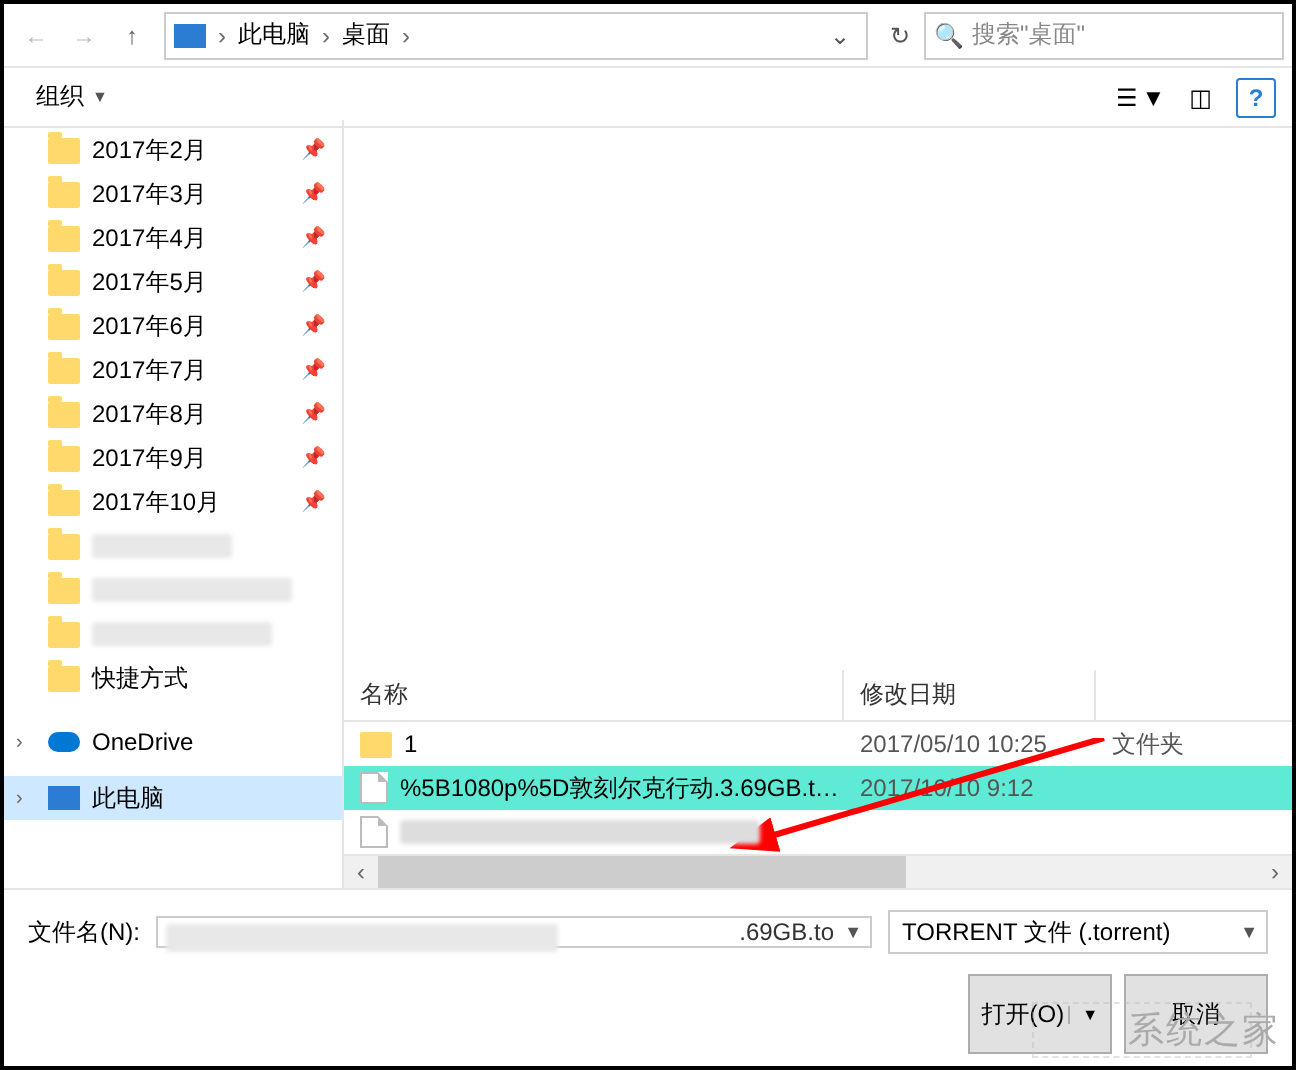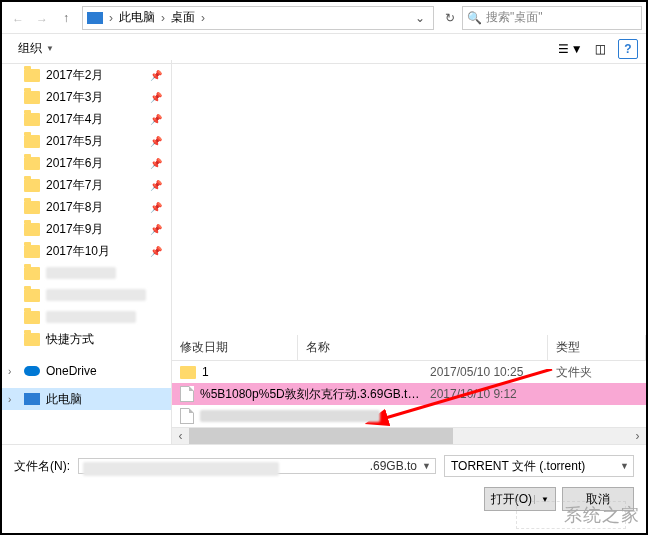--- a/index.html
+++ b/index.html
@@ -41,21 +41,21 @@
 .sb-item { position: relative; }
 
 .content { flex: 1; display: flex; flex-direction: column; overflow: hidden; }
 .cols { display: flex; height: 26px; border-bottom: 1px solid #e5e5e5; align-items: center; }
 .col-h { padding: 0 8px; border-right: 1px solid #e5e5e5; height: 100%; display: flex; align-items: center; color: #333; }
 .col-name { flex: 0 0 250px; }
 .col-date { flex: 0 0 126px; }
 .col-type { flex: 1; }
 .rows { flex: 1; overflow: auto; position: relative; }
 .row { display: flex; height: 22px; align-items: center; }
-.row.sel { background: #f9a8d4; }
+.row.sel { background: #5eead4; }
 .cell-name { flex: 0 0 250px; display: flex; align-items: center; gap: 6px; padding-left: 8px; overflow: hidden; white-space: nowrap; }
 .cell-date { flex: 0 0 126px; padding-left: 8px; color: #555; white-space: nowrap; }
 .cell-type { flex: 1; padding-left: 8px; color: #555; white-space: nowrap; }
 .file-icon { width: 14px; height: 16px; border: 1px solid #bbb; background: #fff; position: relative; flex-shrink: 0; }
 .file-icon::after { content: ""; position: absolute; right: -1px; top: -1px; border-top: 5px solid #fff; border-left: 5px solid #bbb; }
 .folder-icon { width: 16px; height: 13px; background: #ffd96b; border-radius: 1px; flex-shrink: 0; }
 .blur-row .cell-name span:last-child { background: #ddd; width: 180px; height: 12px; filter: blur(1px); border-radius: 2px; }
 
 .arrow-anno { position: absolute; left: 190px; top: 8px; pointer-events: none; }
 
@@ -68,21 +68,21 @@
 .open-area { border-top: 1px solid #e5e5e5; padding: 10px 12px; }
 .open-row { display: flex; align-items: center; gap: 8px; margin-bottom: 10px; }
 .fn-label { white-space: nowrap; }
 .fn-combo { flex: 1; display: flex; border: 1px solid #ccc; height: 16px; align-items: center; position: relative; }
 .fn-combo input { flex: 1; border: none; padding: 0 4px; outline: none; background: transparent; }
 .fn-over { position: absolute; left: 4px; top: 3px; background: #e8e8e8; height: 14px; width: 55%; filter: blur(1px); border-radius: 2px; }
 .fn-suffix { padding-right: 18px; color: #333; white-space: nowrap; }
 .combo-drop { position: absolute; right: 4px; color: #555; font-size: 9px; }
 .type-combo { width: 190px; border: 1px solid #ccc; height: 22px; display: flex; align-items: center; padding: 0 6px; position: relative; white-space: nowrap; }
 .btn-row { display: flex; justify-content: flex-end; gap: 6px; }
-.dlg-btn { border: 1px solid #adadad; background: #e1e1e1; height: 24px; padding: 0 6px; display: flex; align-items: center; gap: 2px; min-width: 72px; justify-content: center; }
+.dlg-btn { border: 1px solid #adadad; background: #e1e1e1; height: 40px; padding: 0 6px; display: flex; align-items: center; gap: 2px; min-width: 72px; justify-content: center; }
 
 .watermark { position: absolute; right: 6px; bottom: 6px; color: #aaa; font-size: 18px; pointer-events: none; letter-spacing: 1px; }
 .watermark-box { position: absolute; right: 20px; bottom: 4px; width: 110px; height: 28px; border: 1px dashed #bbb; opacity: .4; }
 </style>
 </head>
 <body>
 
 <div class="addr-row">
   <div class="nav-arrow disabled">←</div>
   <div class="nav-arrow disabled">→</div>
@@ -194,23 +194,22 @@
     <div class="sb-item sel">
         <span class="sb-chev">›</span>
         <span class="sb-pc"></span>
         <span>此电脑</span>
       </div>
     <div style="height:30px"></div>
   </div>
 
   <div class="content">
     <div class="cols">
+      <div class="col-h col-name">名称</div>
       <div class="col-h col-date">修改日期</div>
-      <div class="col-h col-name">名称</div>
-      <div class="col-h col-type">类型</div>
     </div>
     <div class="rows">
       <svg class="arrow-anno" width="200" height="70">
         <defs>
             <marker id="ah" markerWidth="10" markerHeight="10" refX="2" refY="3" orient="auto">
               <path d="M0,0 L0,6 L8,3 z" fill="#ff0000"></path>
             </marker>
           </defs>
         <line x1="190" y1="0" x2="20" y2="50" stroke="#ff0000" stroke-width="3" marker-end="url(#ah)"></line>
       </svg>

